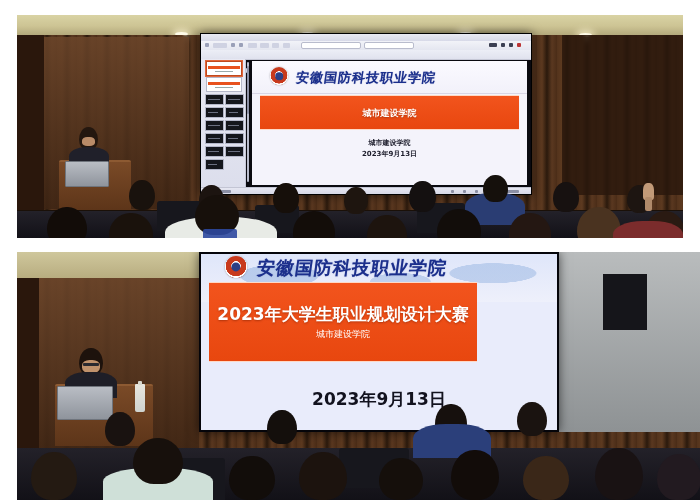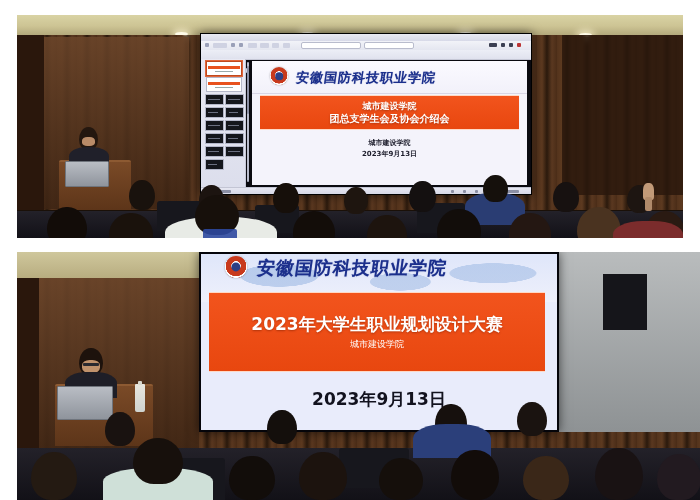--- a/index.html
+++ b/index.html
@@ -207,21 +207,20 @@
           <div class="scroll-thumb" style="top:4px;height:48px;"></div>
         </div>
 
         <div class="slide" style="left:51px;top:27px;width:275px;height:124px;">
           <div class="slide-header">
             <div class="uni-logo" style="left:18px;top:6px;width:18px;height:18px;"></div>
             <div class="uni-name" style="left:44px;top:8px;font-size:13px;">安徽国防科技职业学院</div>
           </div>
           <div class="orange-band" style="left:8px;top:34px;width:259px;height:33px;">
             <div class="band-line" style="font-size:9px;line-height:12px;">城市建设学院</div>
-            <div class="band-line" style="font-size:10px;line-height:13px;">团总支学生会及协会介绍会</div>
           </div>
           <div class="sub-line strong" style="top:77px;font-size:7px;">城市建设学院</div>
           <div class="sub-line strong" style="top:88px;font-size:7px;">2023年9月13日</div>
         </div>
 
         <div class="statusbar">
           <span class="sb-dot" style="left:6px;"></span>
           <span class="sb-dot" style="left:14px;width:16px;"></span>
           <span class="sb-dot" style="left:250px;"></span>
           <span class="sb-dot" style="left:262px;"></span>
@@ -282,21 +281,21 @@
     <div style="position:absolute;left:586px;top:22px;width:44px;height:56px;background:#15151a;"></div>
 
     <div class="screen-frame" style="left:182px;top:0px;width:356px;height:176px;border:2px solid #05050a;">
       <div class="screen">
         <div class="slide" style="left:0;top:0;width:100%;height:100%;background:#e9ecfb;">
 
           <div class="slide-map" style="top:0;height:48px;"></div>
           <div class="uni-logo" style="left:24px;top:2px;width:22px;height:22px;"></div>
           <div class="uni-name" style="left:56px;top:2px;font-size:18px;">安徽国防科技职业学院</div>
 
-          <div class="orange-band" style="left:8px;top:38px;width:336px;height:78px;">
+          <div class="orange-band" style="left:8px;top:28px;width:268px;height:78px;">
             <div class="band-line" style="font-size:17px;line-height:23px;">2023年大学生职业规划设计大赛</div>
             <div style="font-size:9px;line-height:16px;color:#fff;font-family:'DejaVu Sans','Liberation Sans',sans-serif;">城市建设学院</div>
           </div>
 
           <div class="sub-line strong" style="top:134px;font-size:17px;color:#12121e;">2023年9月13日</div>
         </div>
       </div>
     </div>
 
     <div class="podium" style="left:38px;top:132px;width:98px;height:60px;"></div>

